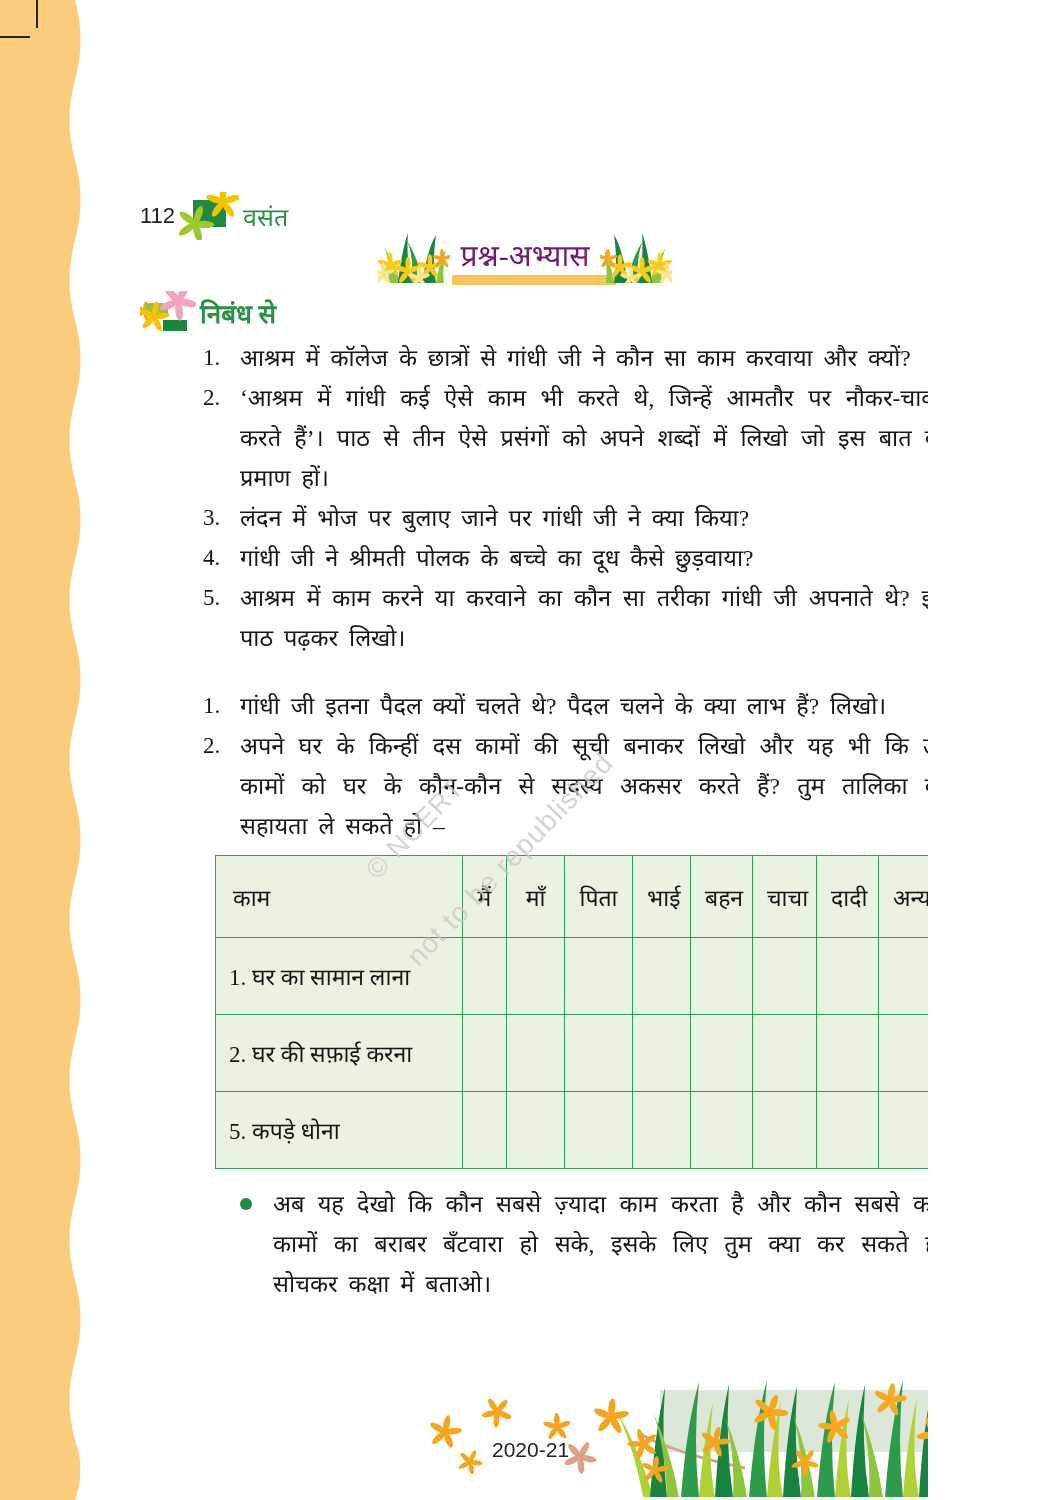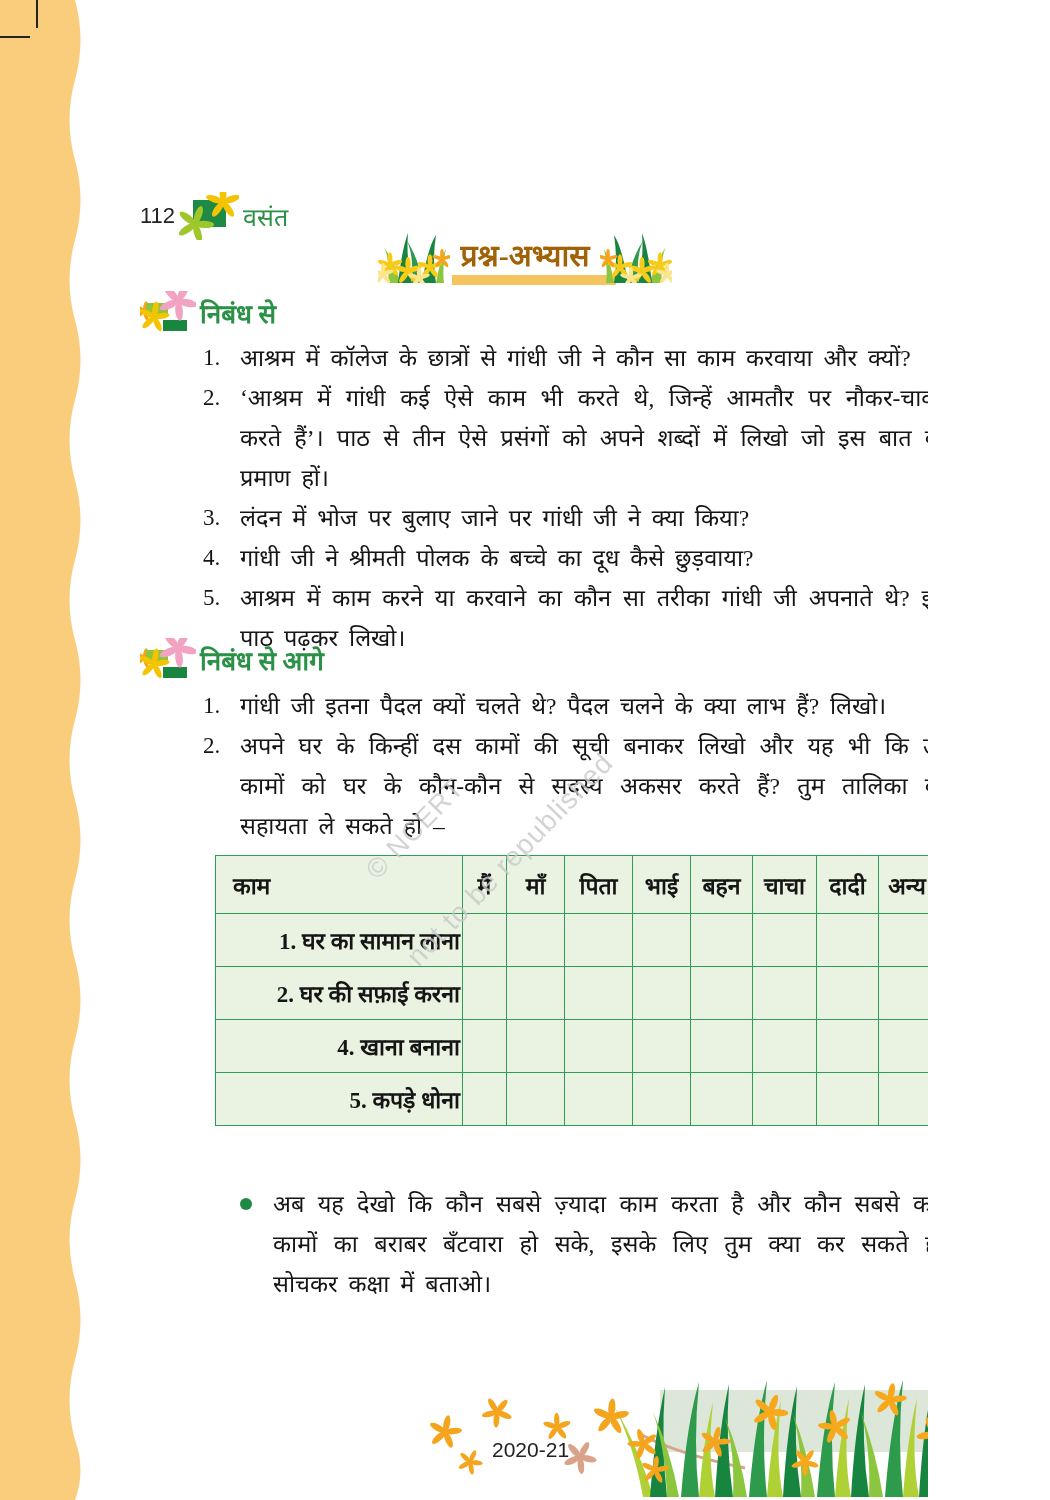--- a/index.html
+++ b/index.html
@@ -13,45 +13,45 @@
   .crop-h { position:absolute; left:0; top:36px; width:30px; height:2px; background:#222; }
 
   
   .page-header { position:absolute; left:140px; top:192px; display:flex; align-items:center; }
   .page-number { font-family:"Liberation Sans", sans-serif; font-size:22px; color:#222; }
   .book-logo { margin-left:2px; margin-right:4px; }
   .book-title { font-size:25px; color:#2B9147; }
 
   
   .exercise-heading { position:absolute; left:0; top:229px; width:1050px; display:flex; justify-content:center; align-items:center; }
-  .heading-title { position:relative; color:#a16207; font-size:30px; font-weight:bold; padding:0 10px 4px 10px; }
+  .heading-title { position:relative; color:#701a75; font-size:30px; font-weight:normal; padding:0 10px 4px 10px; }
   .heading-underline { position:absolute; left:2px; right:-16px; bottom:-6px; height:10px; background:#F6C45F; }
   .grass-clump { flex:none; }
   .grass-clump.flip { transform:scaleX(-1); }
 
   
   .section-header { position:absolute; left:140px; display:flex; align-items:center; }
   .section-header.sec1 { top:291px; }
   .section-header.sec2 { top:638px; }
   .section-title { color:#2B9147; font-size:26px; font-weight:bold; margin-left:4px; }
 
   .q-list { position:absolute; left:203px; width:746px; }
   .q-list.list1 { top:338px; }
   .q-list.list2 { top:686px; }
   .q-item { display:flex; }
   .q-num { flex:none; width:37px; font-size:23px; line-height:40px; }
   .q-text { flex:1; font-size:23.5px; line-height:40px; text-align:justify; word-spacing:5px; }
 
   
   .tasks-table { position:absolute; left:215px; top:855px; width:720px; border-collapse:collapse; background:#EAF3E2; table-layout:fixed; }
-  .tasks-table th, .tasks-table td { border:1.6px solid #2F9B57; font-weight:bold; font-size:23px; padding:2px;margin-left:20px; }
+  .tasks-table th, .tasks-table td { border:1.6px solid #2F9B57; font-weight:normal; font-size:23px; padding:14px;margin-left:20px; }
   .tasks-table th { height:53px; text-align:center; }
   .tasks-table th.first { text-align:left; padding-left:17px; }
   .tasks-table td { height:48px; }
-  .tasks-table td.task { text-align:right; padding-left:13px; }
+  .tasks-table td.task { text-align:left; padding-left:13px; }
 
   
   .bullet-note { position:absolute; left:240px; top:1184px; width:714px; display:flex; }
   .bullet-dot { flex:none; width:12px; height:12px; border-radius:50%; background:#1E8A44; margin-top:14px; margin-right:21px; }
   .bullet-text { flex:1; font-size:23.5px; line-height:40px; text-align:justify; word-spacing:5px; }
 
   
   .watermark { position:absolute; left:380px; top:870px; transform:rotate(-46deg); transform-origin:0 50%;
     color:#C9C9C9; opacity:.8; font-family:"Liberation Sans", sans-serif; pointer-events:none; }
   .wm-line1 { font-size:27px; margin-left:34px; margin-bottom:58px; letter-spacing:1px; }
@@ -152,30 +152,20 @@
     <div class="q-item">
       <span class="q-num">4.</span>
       <span class="q-text">गांधी जी ने श्रीमती पोलक के बच्चे का दूध कैसे छुड़वाया?</span>
     </div>
     <div class="q-item">
       <span class="q-num">5.</span>
       <span class="q-text">आश्रम में काम करने या करवाने का कौन सा तरीका गांधी जी अपनाते थे? इसे पाठ पढ़कर लिखो।</span>
     </div>
   </div>
 
-  <div class="section-header sec2">
-    <svg width="56" height="44" viewBox="0 0 56 44">
-      <use href="#flw" transform="translate(4,20) scale(0.7) rotate(15)" fill="#F5A41D"></use>
-      <rect x="6" y="12" width="22" height="13" fill="#8FC43F"></rect>
-      <rect x="23" y="29" width="24" height="11" fill="#18863F"></rect>
-      <use href="#flw" transform="translate(14,26) scale(1.1) rotate(10)" fill="#F5C400"></use>
-      <use href="#flw" transform="translate(38,10) scale(1.4) rotate(30)" fill="#F2A3C2"></use>
-    </svg>
-    <span class="section-title">निबंध से आगे</span>
-  </div>
 
   <div class="q-list list2">
     <div class="q-item">
       <span class="q-num">1.</span>
       <span class="q-text">गांधी जी इतना पैदल क्यों चलते थे? पैदल चलने के क्या लाभ हैं? लिखो।</span>
     </div>
     <div class="q-item">
       <span class="q-num">2.</span>
       <span class="q-text">अपने घर के किन्हीं दस कामों की सूची बनाकर लिखो और यह भी कि उन कामों को घर के कौन-कौन से सदस्य अकसर करते हैं? तुम तालिका की सहायता ले सकते हो –</span>
     </div>
@@ -213,31 +203,20 @@
           <td></td>
         <td></td>
           <td></td>
         <td></td>
           <td></td>
         <td></td>
           <td></td>
       </tr>
       <tr>
         <td class="task">2. घर की सफ़ाई करना</td>
-        <td></td>
-          <td></td>
-        <td></td>
-          <td></td>
-        <td></td>
-          <td></td>
-        <td></td>
-          <td></td>
-      </tr>
-      <tr>
-        <td class="task">4. खाना बनाना</td>
         <td></td>
           <td></td>
         <td></td>
           <td></td>
         <td></td>
           <td></td>
         <td></td>
           <td></td>
       </tr>
       <tr>

